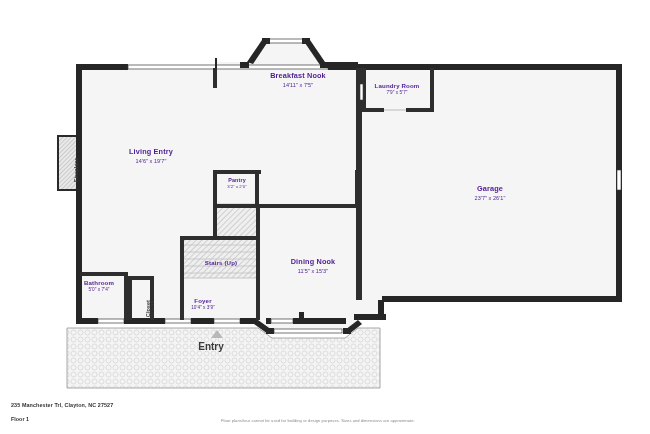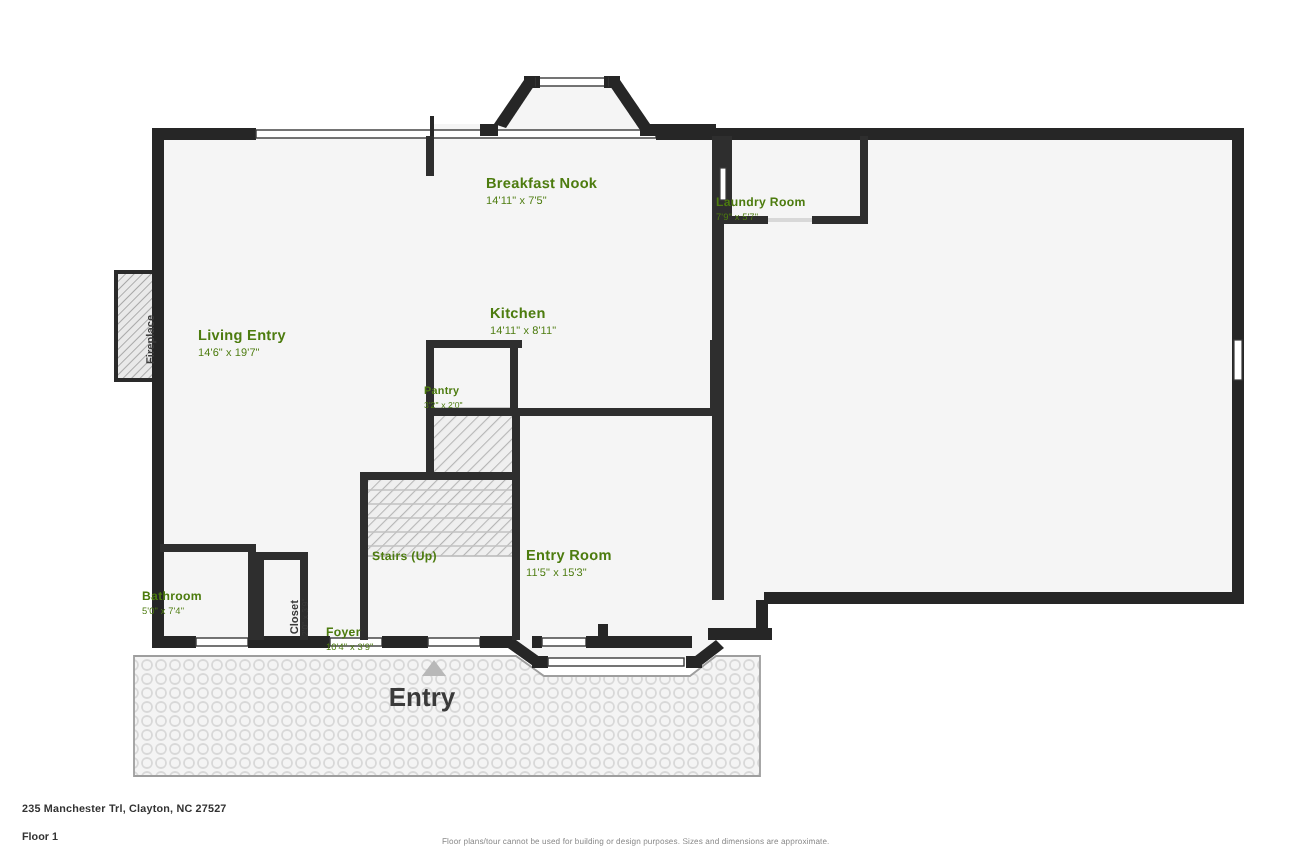--- a/index.html
+++ b/index.html
@@ -22,26 +22,25 @@
   }
   svg.plan {
     position: absolute;
     left: 0; top: 0;
     width: 650px;
     height: 434px;
     display: block;
   }
   .room-label {
     position: absolute;
-    text-align: left;
-    color: #4d7c0f;
+    text-align: center;
+    color: #4c1d95;
     line-height: 1.18;
     white-space: nowrap;
     pointer-events: none;
-    margin-top: 16px;
   }
   .room-label .rname {
     display: block;
     font-size: 7.3px;
     font-weight: bold;
     letter-spacing: 0.15px;
   }
   .room-label .rdim {
     display: block;
     font-size: 5.5px;
@@ -62,21 +61,21 @@
     pointer-events: none;
     line-height: 1.15;
     text-align: center;
   }
   .vlabel .rname { display:block; font-size: 5.6px; font-weight: bold; }
   .vlabel .rdim  { display:block; font-size: 4.3px; font-weight: normal; }
 
   .entry-label {
     position: absolute;
     text-align: center;
-    font-size: 13px;
+    font-size: 10px;
     font-weight: bold;
     color: #3a3a3a;
     white-space: nowrap;
     pointer-events: none;
   }
   .entry-marker {
     position: absolute;
     width: 0; height: 0;
     border-left: 6px solid transparent;
     border-right: 6px solid transparent;
@@ -275,43 +274,43 @@
     </g>
 
     <g></g>
   </svg>
 
   <div class="room-label" style="left:243px; top:72px; width:110px;">
     <span class="rname">Breakfast Nook</span>
     <span class="rdim">14'11" x 7'5"</span>
   </div>
 
-  <div class="room-label" style="left:245px; top:137px; width:105px;">
-    <span class="rname">Kitchen</span>
-    <span class="rdim">14'11" x 8'11"</span>
-  </div>
 
   <div class="room-label small" style="left:358px; top:82px; width:78px;">
     <span class="rname">Laundry Room</span>
     <span class="rdim">7'9" x 5'7"</span>
   </div>
 
+  <div class="room-label" style="left:437px; top:185px; width:106px;">
+    <span class="rname">Garage</span>
+    <span class="rdim">23'7" x 26'1"</span>
+  </div>
 
   <div class="room-label" style="left:99px; top:148px; width:104px;">
     <span class="rname">Living Entry</span>
     <span class="rdim">14'6" x 19'7"</span>
   </div>
 
   <div class="room-label tiny" style="left:212px; top:177px; width:50px;">
     <span class="rname">Pantry</span>
     <span class="rdim">3'2" x 2'0"</span>
   </div>
 
   <div class="room-label" style="left:263px; top:258px; width:100px;">
-    <span class="rname">Entry Room</span>
+    <span class="rname">Dining Nook</span>
     <span class="rdim">11'5" x 15'3"</span>
   </div>
 
   <div class="room-label small" style="left:71px; top:279px; width:56px;">
     <span class="rname">Bathroom</span>
     <span class="rdim">5'0" x 7'4"</span>
   </div>
 
   <div class="vlabel" style="left:145px; top:318px; transform: rotate(-90deg);">
     <span class="rname">Closet</span>

